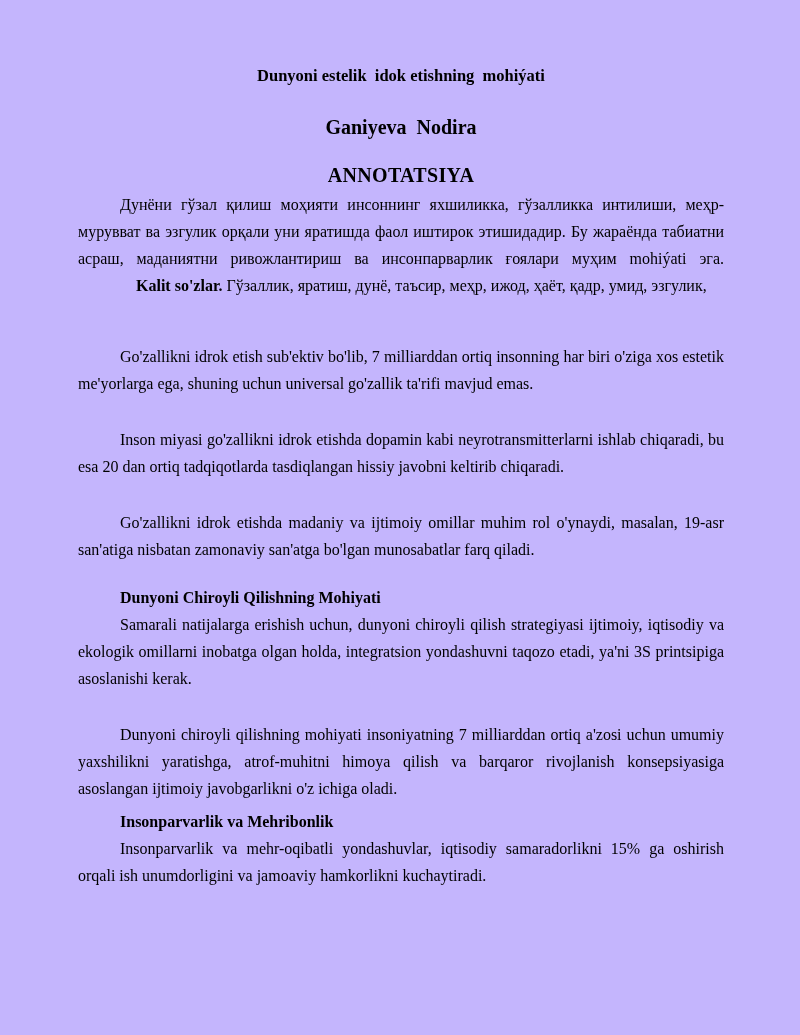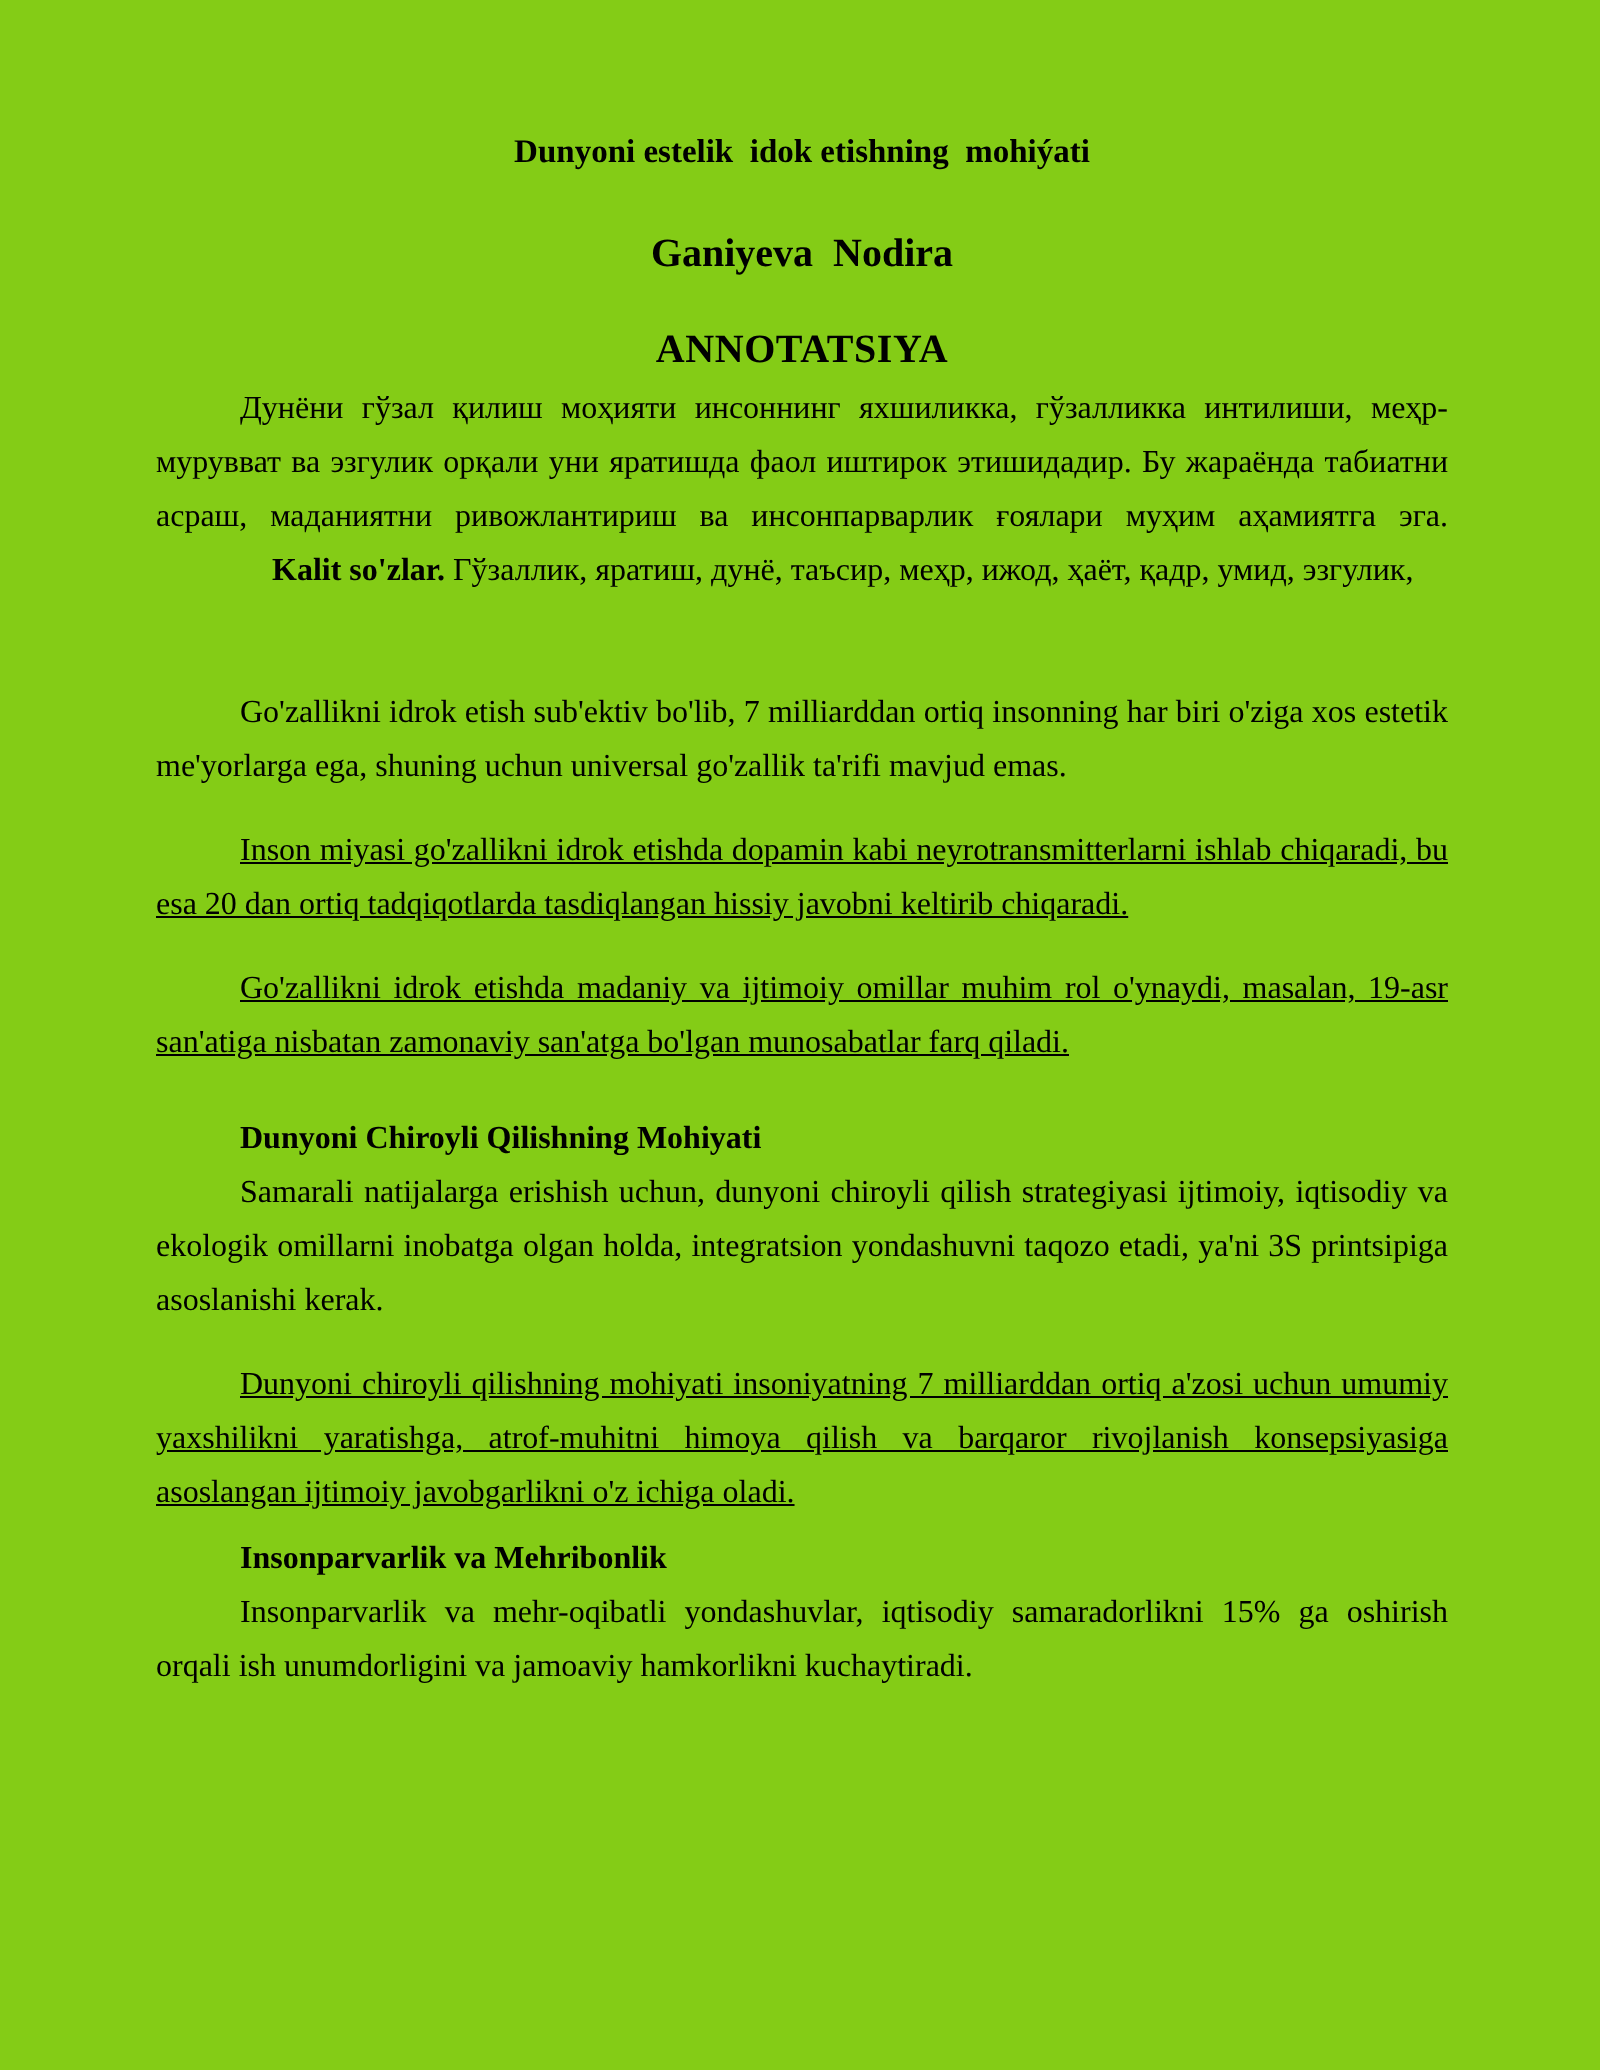--- a/index.html
+++ b/index.html
@@ -9,21 +9,21 @@
     min-height: 1035px;
     margin: 0 auto;
     font-family: "Liberation Serif", "DejaVu Serif", serif;
     font-size: 16px;
     color: #000000;
   }
   .page {
     width: 800px;
     min-height: 1035px;
     padding: 62px 76px 11px 78px;
-    background: #84cc16;
+    background: #c4b5fd;
   }
   .doc-title {
     font-size: 16.5px;
     font-weight: 700;
     text-align: center;
     line-height: 27px;
     white-space: pre-wrap;
     margin: 0 0 25px 0;
   }
   .author {
@@ -58,34 +58,34 @@
   .section-heading {
     font-size: 16px;
     font-weight: 700;
     line-height: 27px;
     text-indent: 42px;
     margin: 0;
   }
   .gap-lg { margin-top: 44px; }
   .gap-md { margin-top: 21px; }
   .gap-sm { margin-top: 6px; }
-  .section .para + .para { margin-top: 15px; text-decoration: underline; }
+  .section .para + .para { margin-top: 29px; }
 </style>
 </head>
 <body>
 
 <div class="page">
 
   <h1 class="doc-title">Dunyoni estelik  idok etishning  mohiýati</h1>
 
   <p class="author">Ganiyeva  Nodira</p>
 
   <h2 class="annotation-heading">ANNOTATSIYA</h2>
 
-  <p class="para annotation-text">Дунёни гўзал қилиш моҳияти инсоннинг яхшиликка, гўзалликка интилиши, меҳр-мурувват ва эзгулик орқали уни яратишда фаол иштирок этишидадир. Бу жараёнда табиатни асраш, маданиятни ривожлантириш ва инсонпарварлик ғоялари муҳим аҳамиятга эга.</p>
+  <p class="para annotation-text">Дунёни гўзал қилиш моҳияти инсоннинг яхшиликка, гўзалликка интилиши, меҳр-мурувват ва эзгулик орқали уни яратишда фаол иштирок этишидадир. Бу жараёнда табиатни асраш, маданиятни ривожлантириш ва инсонпарварлик ғоялари муҳим mohiýati эга.</p>
 
   <p class="para keywords"><span class="kw-label">Kalit so'zlar.</span><span class="kw-text"> Гўзаллик, яратиш, дунё, таъсир, меҳр, ижод,  ҳаёт,  қадр,  умид, эзгулик,</span></p>
 
   <section class="section gap-lg">
     <p class="para">Go'zallikni idrok etish sub'ektiv bo'lib, 7 milliarddan ortiq insonning har biri o'ziga xos estetik me'yorlarga ega, shuning uchun universal go'zallik ta'rifi mavjud emas.</p>
     <p class="para">Inson miyasi go'zallikni idrok etishda dopamin kabi neyrotransmitterlarni ishlab chiqaradi, bu esa 20 dan ortiq tadqiqotlarda tasdiqlangan hissiy javobni keltirib chiqaradi.</p>
     <p class="para">Go'zallikni idrok etishda madaniy va ijtimoiy omillar muhim rol o'ynaydi, masalan, 19-asr san'atiga nisbatan zamonaviy san'atga bo'lgan munosabatlar farq qiladi.</p>
   </section>
 
   <section class="section gap-md">

